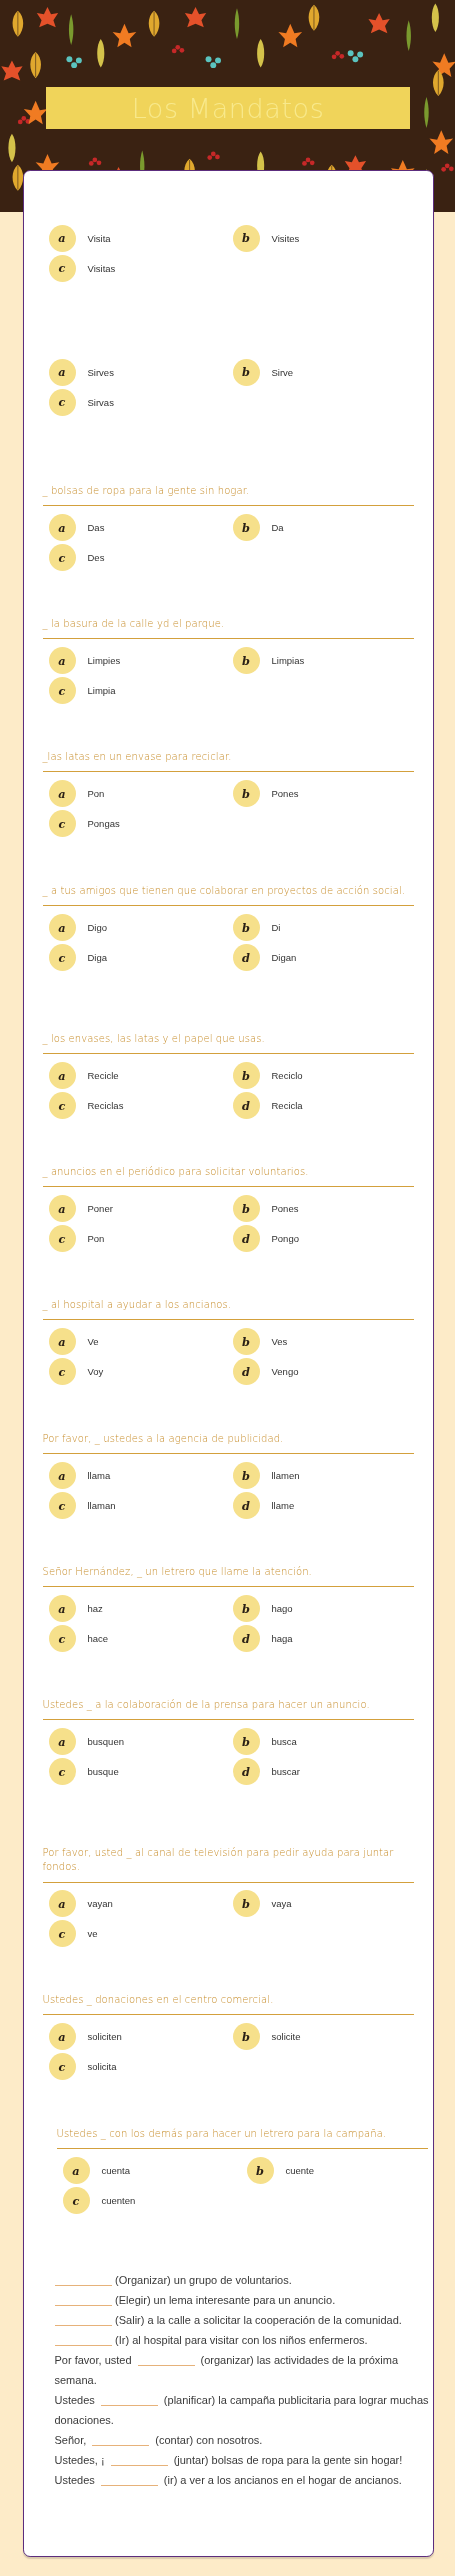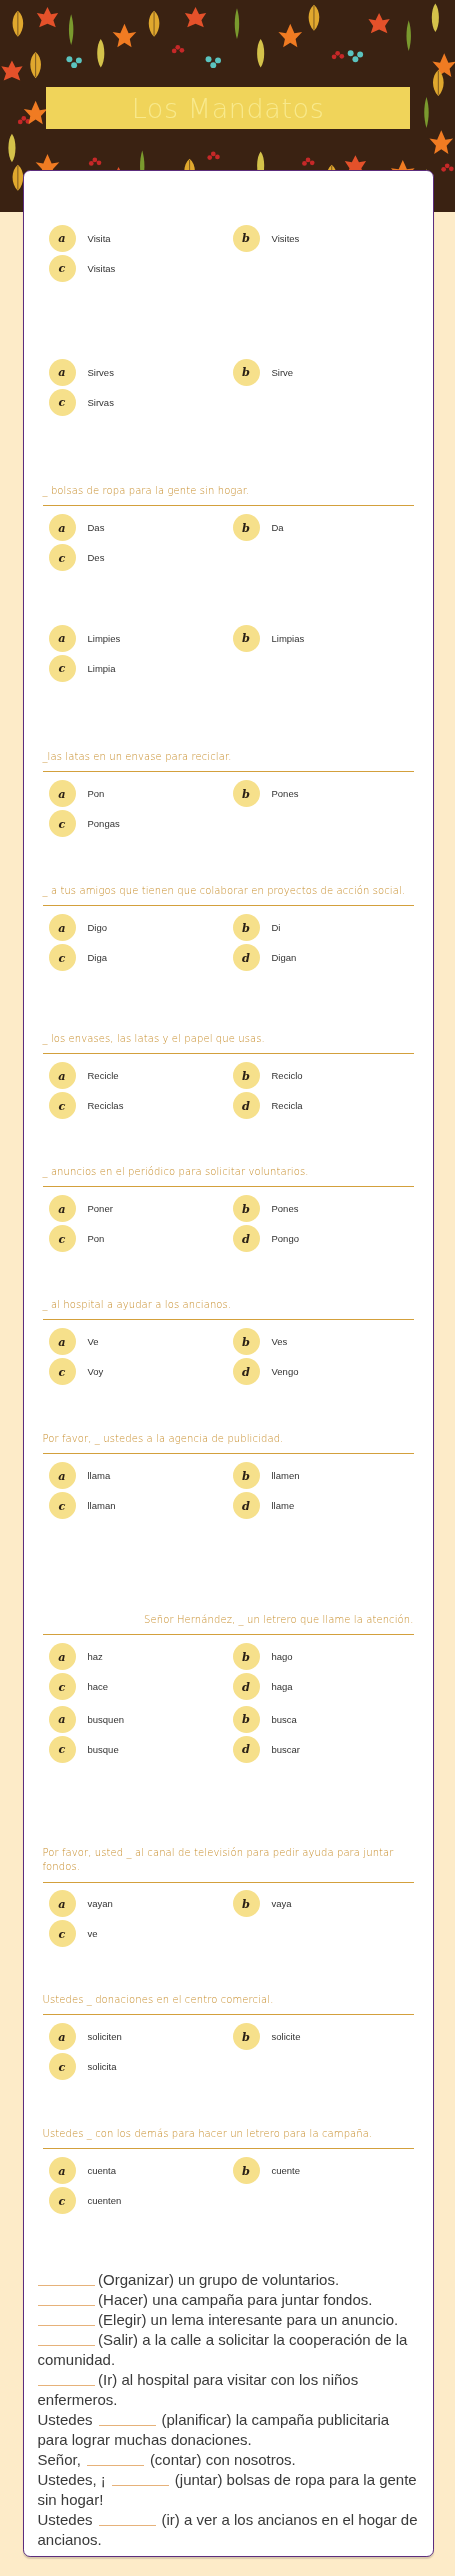--- a/index.html
+++ b/index.html
@@ -66,22 +66,22 @@
     font-size: 11.3px;
     color: #2a2016;
     flex: 0 0 27px;
   }
   .opt-label {
     margin-left: 12px;
     font-size: 9.5px;
     color: #333333;
   }
   .fill-section {
-    position: absolute; left: 14px; top: 2099px; width: 380px;
-    font-size: 15px; color: #3a3a3a; line-height: 20px;
+    position: absolute; left: 31px; top: 2099px; width: 380px;
+    font-size: 11px; color: #3a3a3a; line-height: 20px;
   }
   .fill-line { position: relative; }
   .blank {
     display: inline-block; width: 57px; height: 12px;
     border-bottom: 0.9px solid #e6b27a;
     vertical-align: -3.6px;
     margin-right: 3.6px;
   }
   .blank.inline { margin-left: 6px; margin-right: 6px; }
 </style>
@@ -219,20 +219,21 @@
             <span class="opt-badge">b</span>
             <span class="opt-label">Da</span>
           </div>
           <div class="opt" style="left: 6px; top: 30px;">
             <span class="opt-badge">c</span>
             <span class="opt-label">Des</span>
           </div>
         </div>
       </div>
       <div class="question" style="top: 446px;">
+        <div class="q-text">_ la basura de la calle yd el parque.</div>
         <div class="options" style="height: 60px;">
           <div class="opt" style="left: 6px; top: 0px;">
             <span class="opt-badge">a</span>
             <span class="opt-label">Limpies</span>
           </div>
           <div class="opt" style="left: 190px; top: 0px;">
             <span class="opt-badge">b</span>
             <span class="opt-label">Limpias</span>
           </div>
           <div class="opt" style="left: 6px; top: 30px;">
@@ -356,21 +357,21 @@
           <div class="opt" style="left: 6px; top: 30px;">
             <span class="opt-badge">c</span>
             <span class="opt-label">llaman</span>
           </div>
           <div class="opt" style="left: 190px; top: 30px;">
             <span class="opt-badge">d</span>
             <span class="opt-label">llame</span>
           </div>
         </div>
       </div>
-      <div class="question" style="top: 1442px; text-align: right;">
+      <div class="question" style="top: 1394px;">
         <div class="q-text">Señor Hernández, _ un letrero que llame la atención.</div>
         <div class="options" style="height: 60px;">
           <div class="opt" style="left: 6px; top: 0px;">
             <span class="opt-badge">a</span>
             <span class="opt-label">haz</span>
           </div>
           <div class="opt" style="left: 190px; top: 0px;">
             <span class="opt-badge">b</span>
             <span class="opt-label">hago</span>
           </div>
@@ -378,20 +379,21 @@
             <span class="opt-badge">c</span>
             <span class="opt-label">hace</span>
           </div>
           <div class="opt" style="left: 190px; top: 30px;">
             <span class="opt-badge">d</span>
             <span class="opt-label">haga</span>
           </div>
         </div>
       </div>
       <div class="question" style="top: 1527px;">
+        <div class="q-text">Ustedes _ a la colaboración de la prensa para hacer un anuncio.</div>
         <div class="options" style="height: 60px;">
           <div class="opt" style="left: 6px; top: 0px;">
             <span class="opt-badge">a</span>
             <span class="opt-label">busquen</span>
           </div>
           <div class="opt" style="left: 190px; top: 0px;">
             <span class="opt-badge">b</span>
             <span class="opt-label">busca</span>
           </div>
           <div class="opt" style="left: 6px; top: 30px;">
@@ -431,43 +433,43 @@
           <div class="opt" style="left: 190px; top: 0px;">
             <span class="opt-badge">b</span>
             <span class="opt-label">solicite</span>
           </div>
           <div class="opt" style="left: 6px; top: 30px;">
             <span class="opt-badge">c</span>
             <span class="opt-label">solicita</span>
           </div>
         </div>
       </div>
-      <div class="question" style="top: 1956px;">
+      <div class="question" style="top: 1956px; margin-left: 14px;">
         <div class="q-text">Ustedes _ con los demás para hacer un letrero para la campaña.</div>
         <div class="options" style="height: 60px;">
           <div class="opt" style="left: 6px; top: 0px;">
             <span class="opt-badge">a</span>
             <span class="opt-label">cuenta</span>
           </div>
           <div class="opt" style="left: 190px; top: 0px;">
             <span class="opt-badge">b</span>
             <span class="opt-label">cuente</span>
           </div>
           <div class="opt" style="left: 6px; top: 30px;">
             <span class="opt-badge">c</span>
             <span class="opt-label">cuenten</span>
           </div>
         </div>
       </div>
     </div>
   <div class="fill-section" id="fill">
       <div class="fill-line"><span class="blank" contenteditable="true" style=""></span><span>(Organizar) un grupo de voluntarios.</span></div>
-      <div class="fill-line"><span class="blank" contenteditable="true" style=""></span><span>(Hacer) una campaña para juntar fondos.</span></div>
       <div class="fill-line"><span class="blank" contenteditable="true" style=""></span><span>(Elegir) un lema interesante para un anuncio.</span></div>
       <div class="fill-line"><span class="blank" contenteditable="true" style=""></span><span>(Salir) a la calle a solicitar la cooperación de la comunidad.</span></div>
       <div class="fill-line"><span class="blank" contenteditable="true" style=""></span><span>(Ir) al hospital para visitar con los niños enfermeros.</span></div>
+      <div class="fill-line"><span>Por favor, usted</span><span class="blank inline" contenteditable="true" style=""></span><span>(organizar) las actividades de la próxima semana.</span></div>
       <div class="fill-line"><span>Ustedes</span><span class="blank inline" contenteditable="true" style=""></span><span>(planificar) la campaña publicitaria para lograr muchas donaciones.</span></div>
       <div class="fill-line"><span>Señor,</span><span class="blank inline" contenteditable="true" style=""></span><span>(contar) con nosotros.</span></div>
       <div class="fill-line"><span>Ustedes, ¡</span><span class="blank inline" contenteditable="true" style=""></span><span>(juntar) bolsas de ropa para la gente sin hogar!</span></div>
       <div class="fill-line"><span>Ustedes</span><span class="blank inline" contenteditable="true" style=""></span><span>(ir) a ver a los ancianos en el hogar de ancianos.</span></div>
     </div>
 </div>
 
 
 </body></html>

